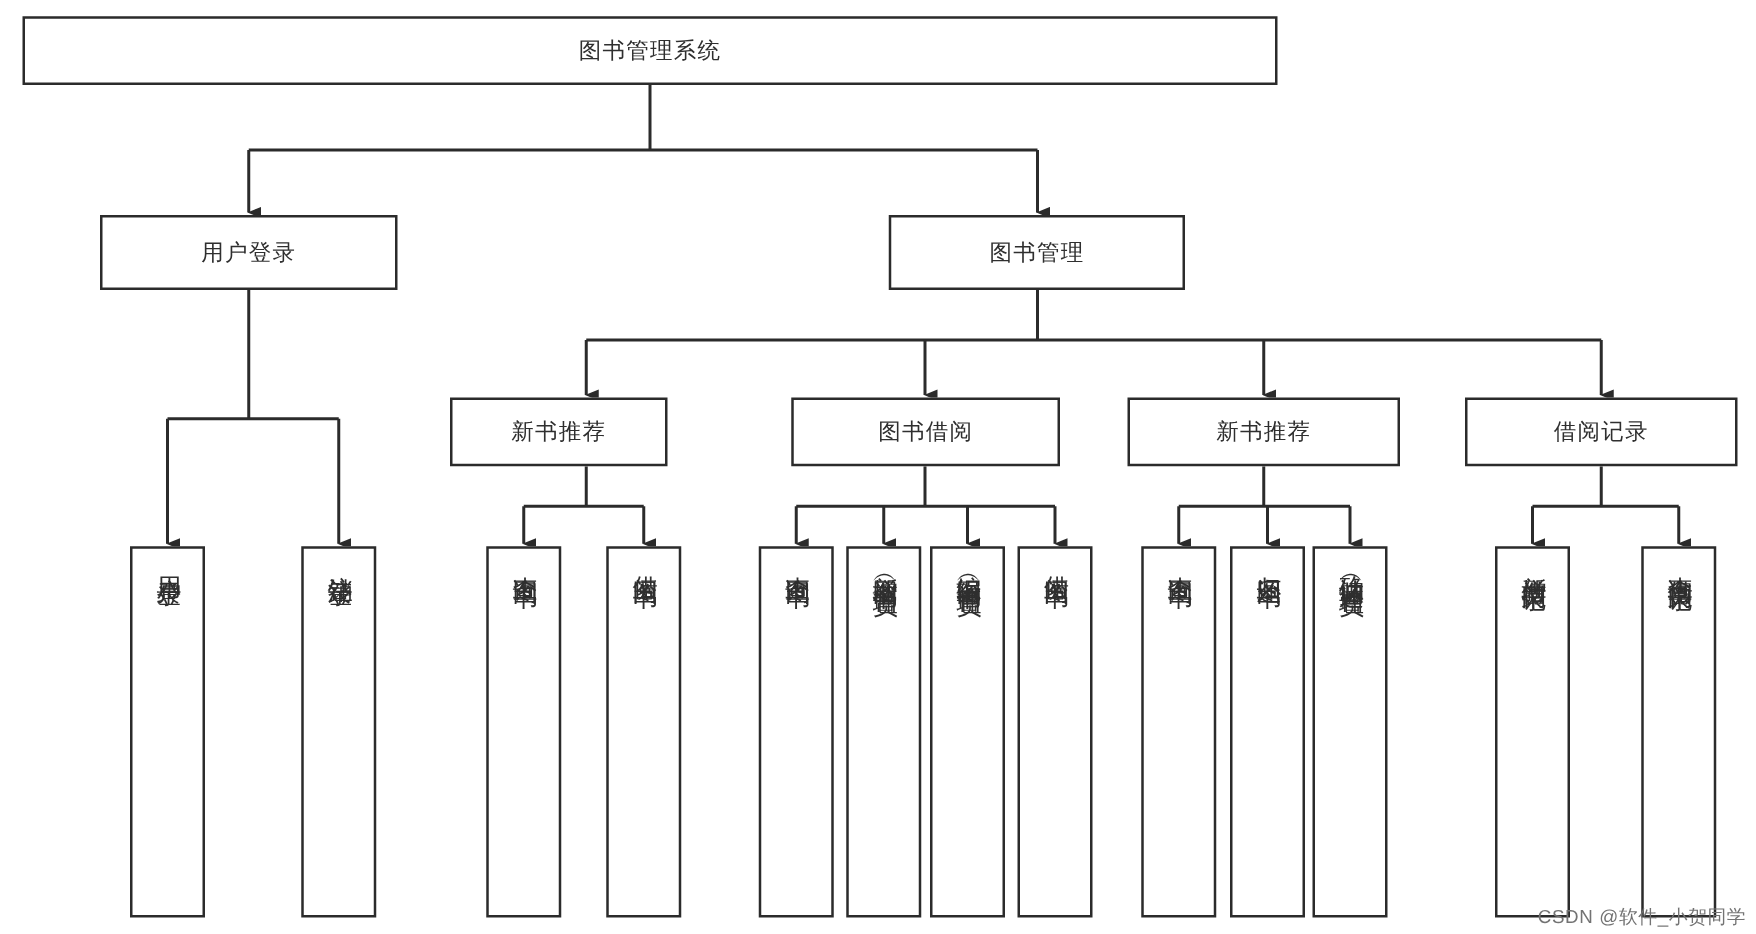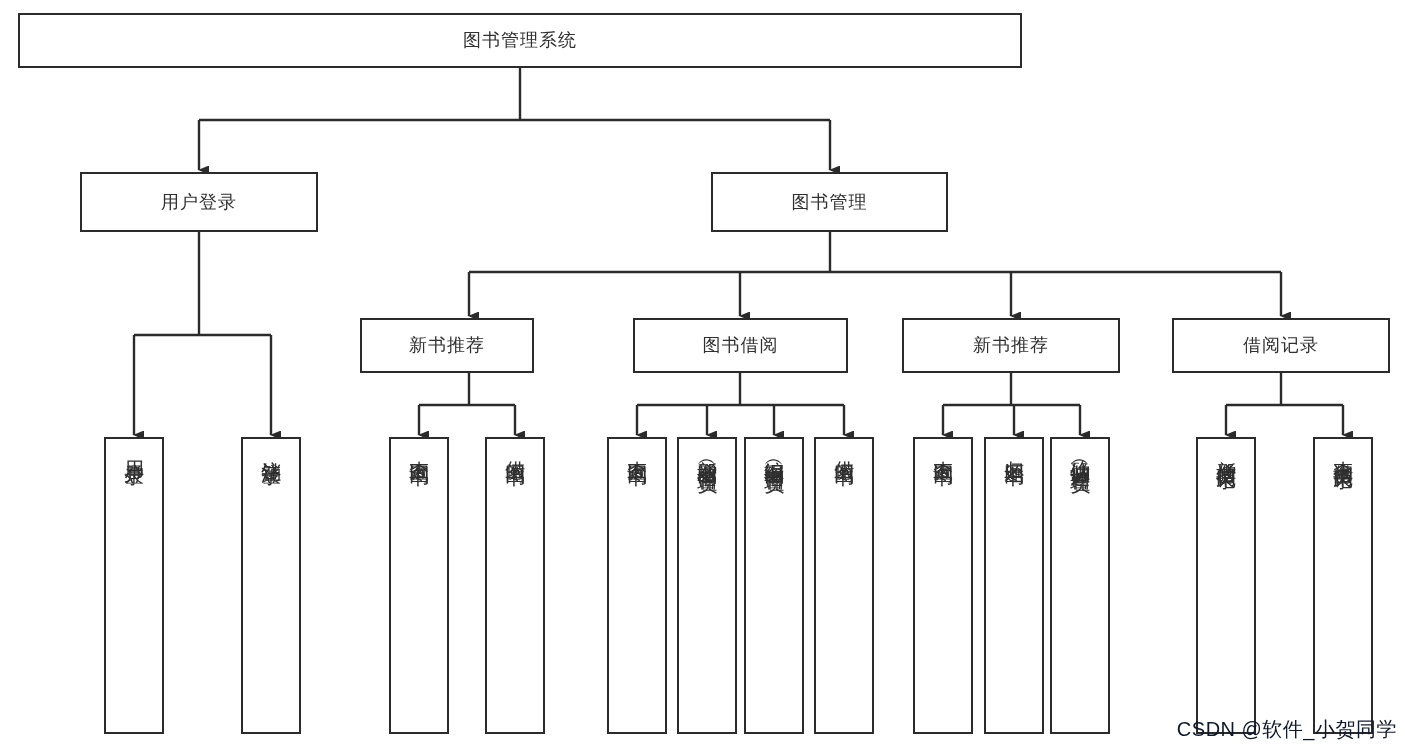--- a/index.html
+++ b/index.html
@@ -46,22 +46,22 @@
     letter-spacing:2px;
     white-space:normal;
     max-height:284px;
     text-align:left;
   }
   .node.vert.tall .lbl{max-height:286px;}
 
   .watermark{
     position:absolute;
     right:8px;bottom:4px;
-    font-size:20px;
-    color:#0f172a;
+    font-size:15px;
+    color:#737373;
     letter-spacing:0.5px;
     z-index:3;
     user-select:none;
     white-space:nowrap;
   }
 </style>
 </head>
 <body>
 
 <div id="canvas">

